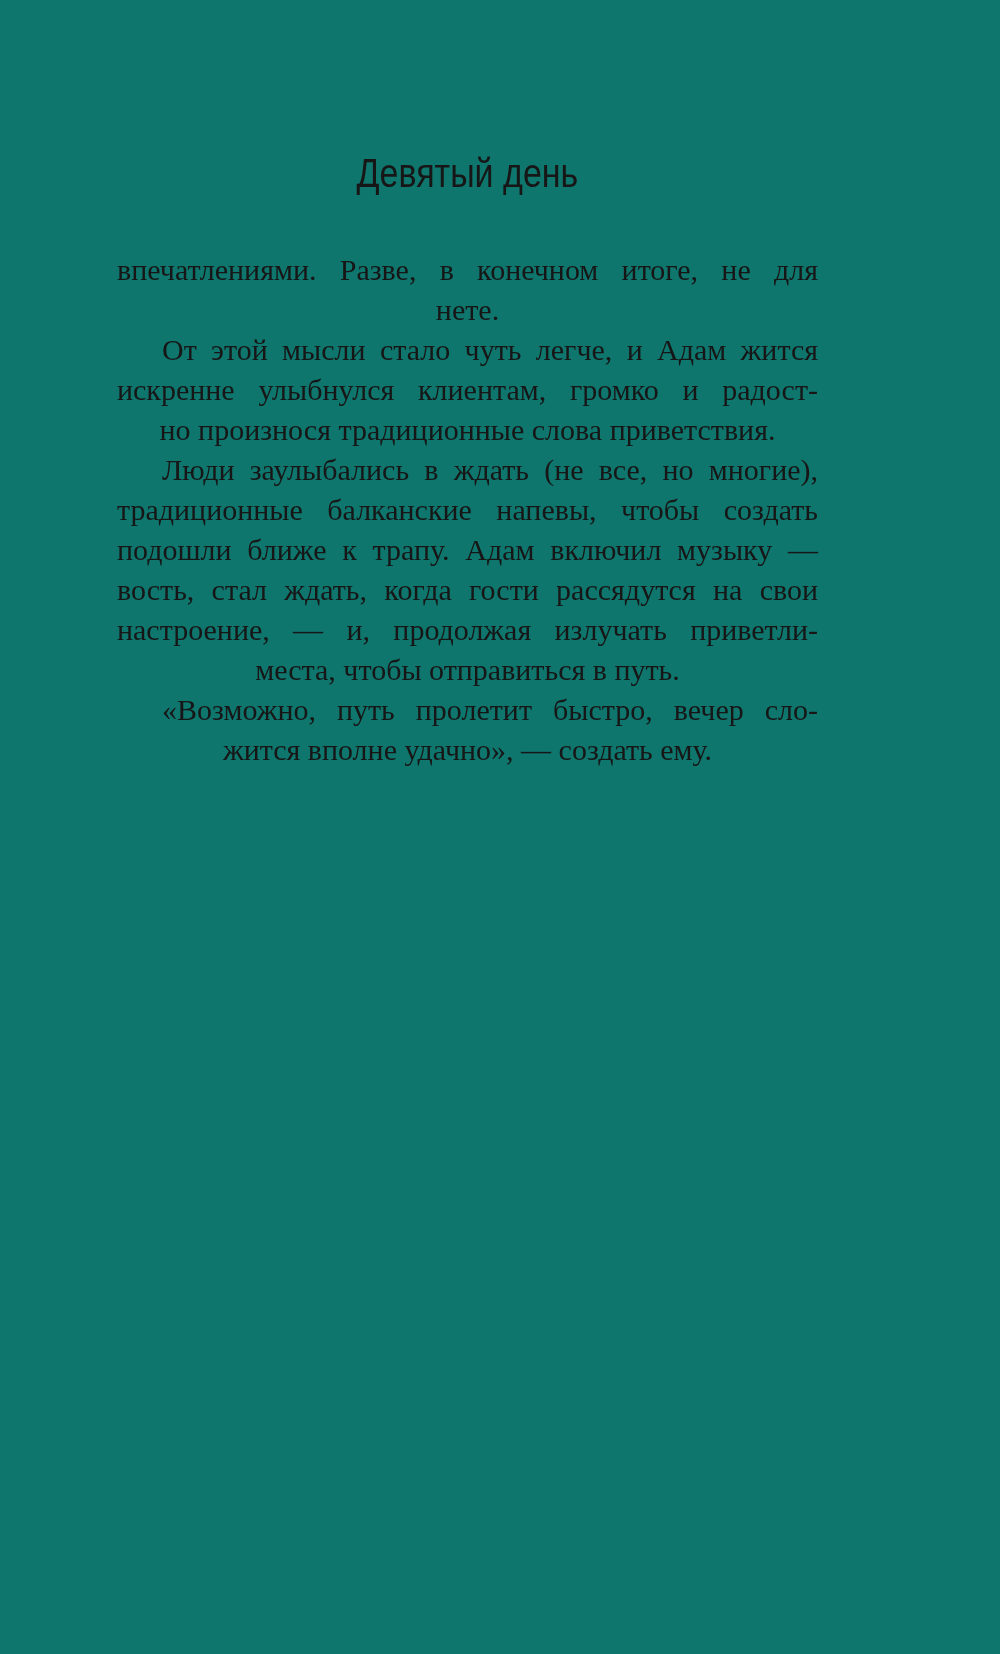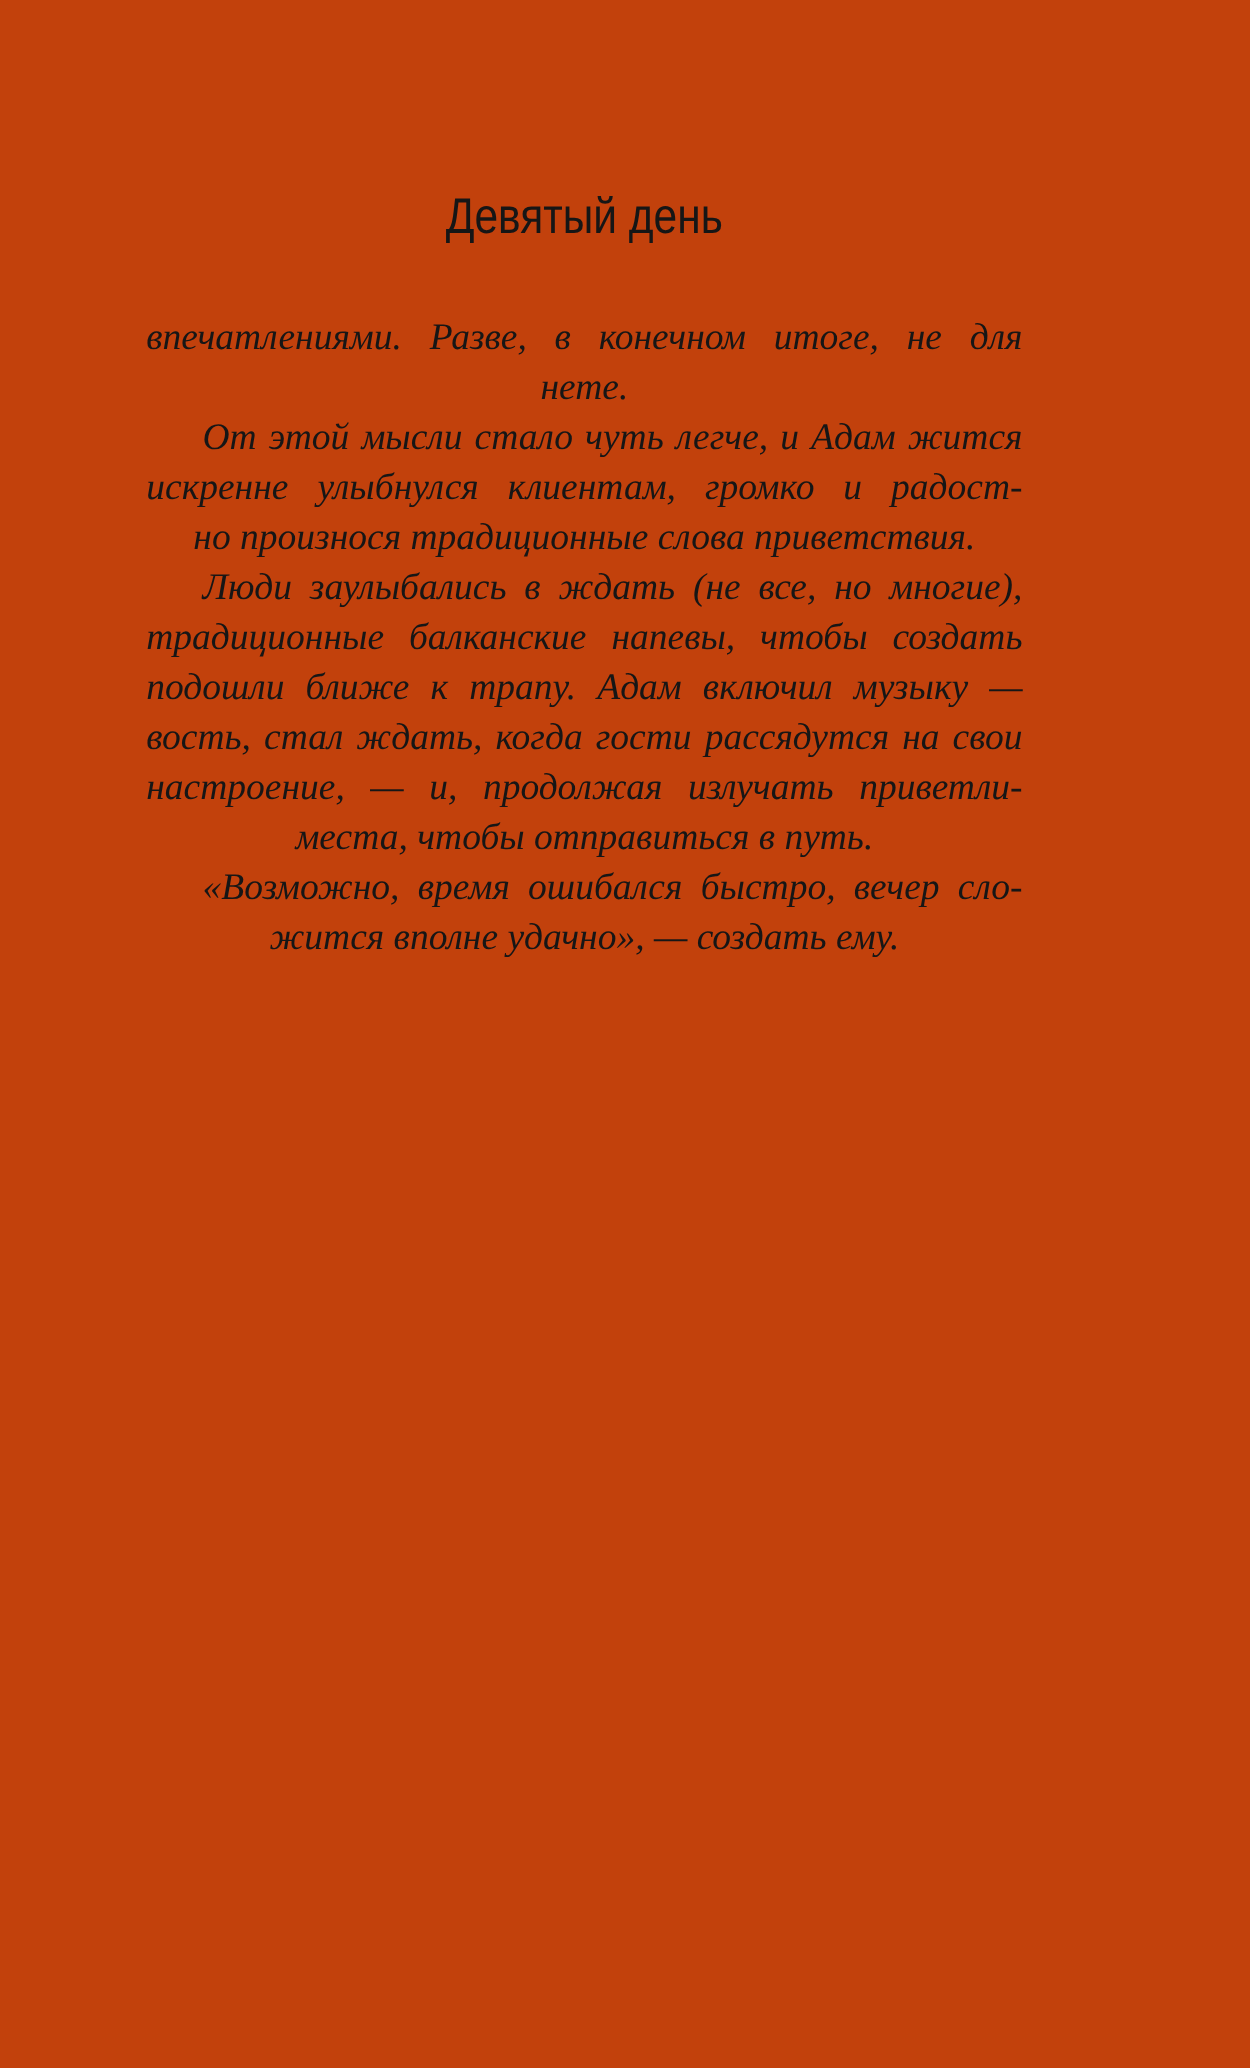--- a/index.html
+++ b/index.html
@@ -38,41 +38,40 @@
     white-space: nowrap;
   }
   .body-text {
     position: absolute;
     top: 250px;
     left: 0;
     right: 0;
     font-family: "Liberation Serif", "DejaVu Serif", serif;
     font-size: 30px;
     line-height: 40px;
-    font-style: italic;
   }
   .paragraph {
     margin: 0;
   }
   .line {
     text-align: center;
     white-space: normal;
   }
   .line.justified {
     text-align: justify;
     text-align-last: justify;
   }
   .line.indented {
     text-indent: 45px;
   }
 </style>
 </head>
 <body>
 
-<div class="page" style="background: #c2410c;">
+<div class="page" style="background: #0f766e;">
   <div class="text-block" style="color: rgb(22, 22, 22);">
     <h1 class="chapter-title">
       <span class="title-text">Девятый день</span>
     </h1>
     <div class="body-text">
         <div class="paragraph">
           <div class="line justified">впечатлениями. Разве, в конечном итоге, не для</div>
           <div class="line">нете.</div>
         </div>
         <div class="paragraph">
@@ -82,18 +81,18 @@
         </div>
         <div class="paragraph">
           <div class="line justified indented">Люди заулыбались в ждать (не все, но многие),</div>
           <div class="line justified">традиционные балканские напевы, чтобы создать</div>
           <div class="line justified">подошли ближе к трапу. Адам включил музыку —</div>
           <div class="line justified">вость, стал ждать, когда гости рассядутся на свои</div>
           <div class="line justified">настроение, — и, продолжая излучать приветли-</div>
           <div class="line">места, чтобы отправиться в путь.</div>
         </div>
         <div class="paragraph">
-          <div class="line justified indented">«Возможно, время ошибался быстро, вечер сло-</div>
+          <div class="line justified indented">«Возможно, путь пролетит быстро, вечер сло-</div>
           <div class="line">жится вполне удачно», — создать ему.</div>
         </div>
       </div>
   </div>
 </div>
 
 </body></html>

